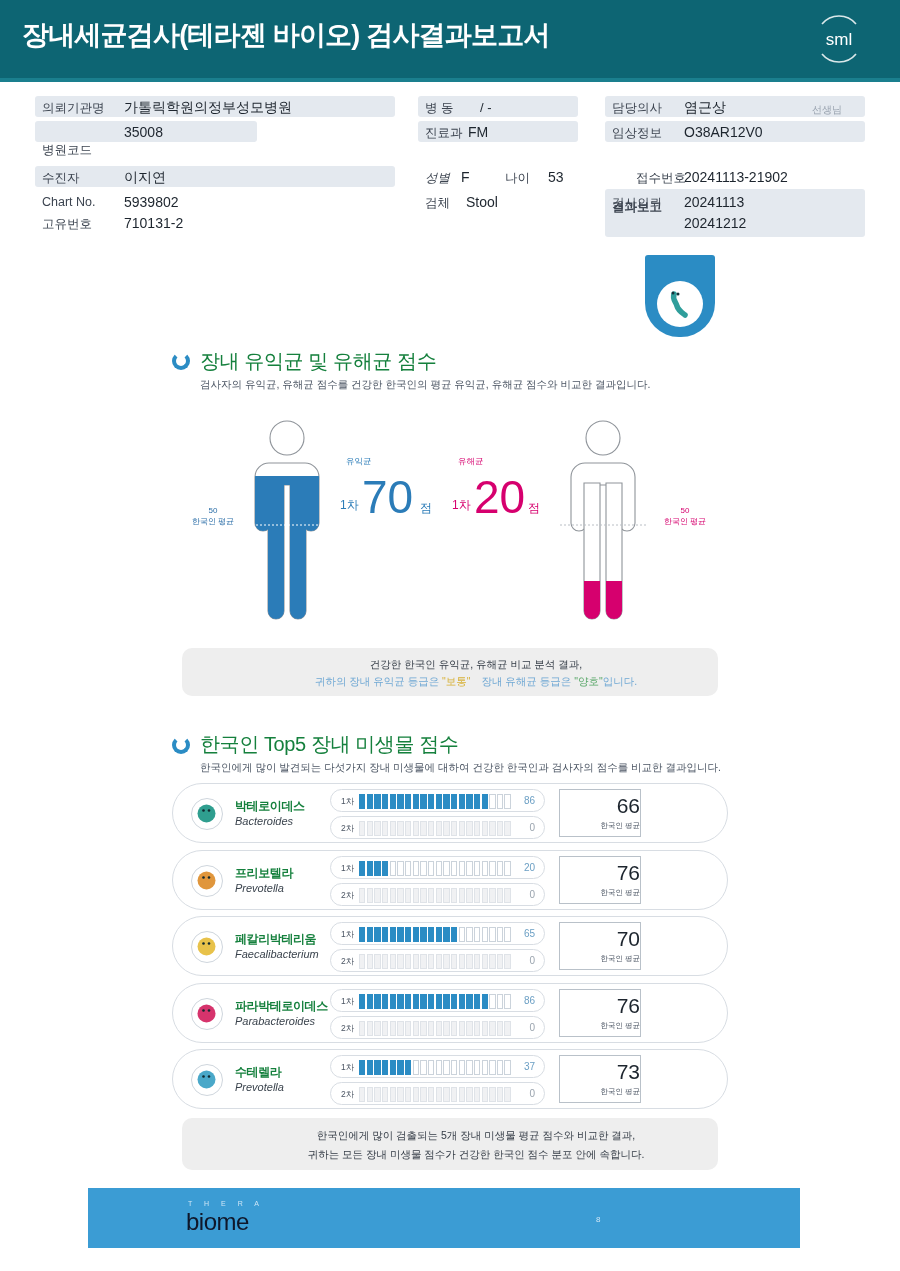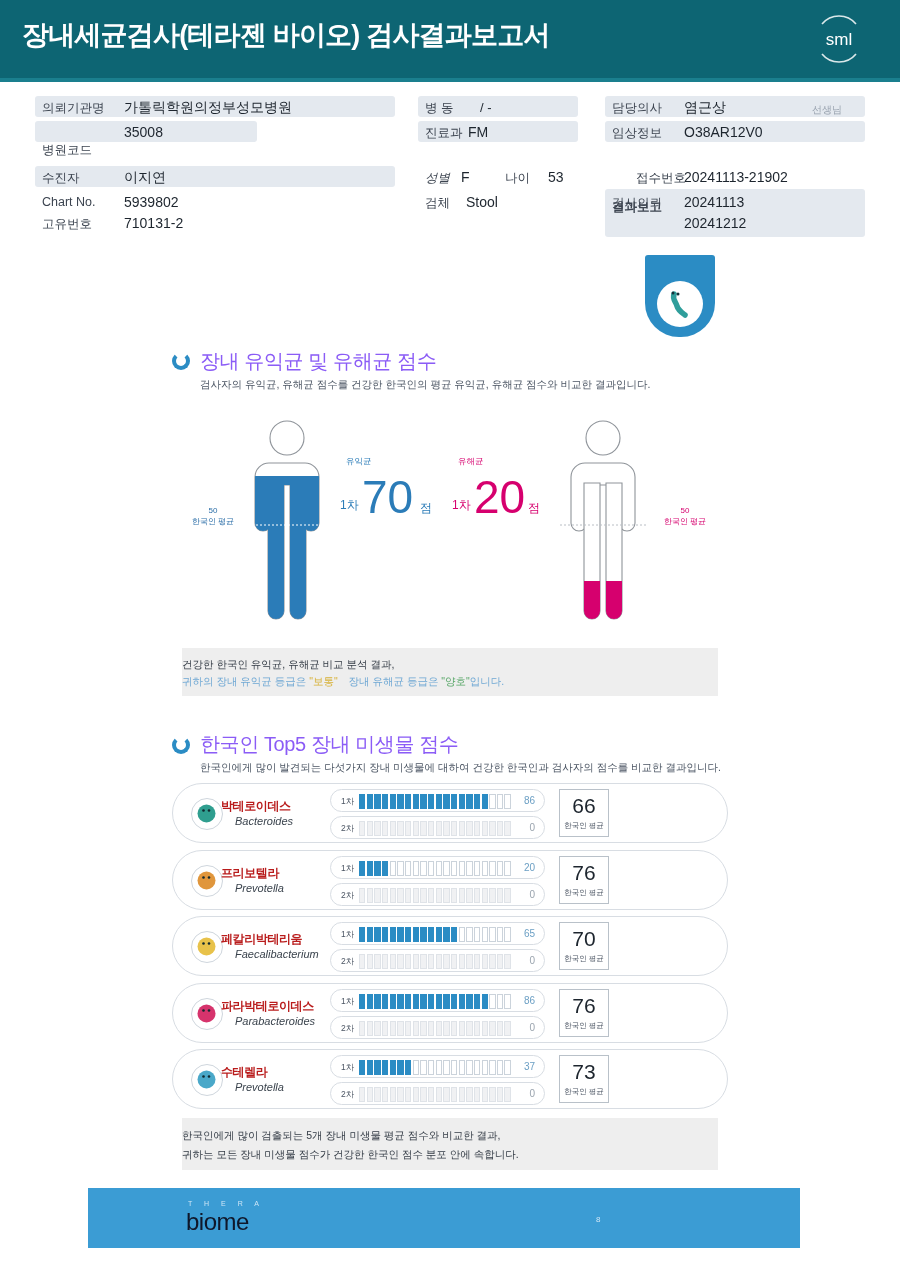--- a/index.html
+++ b/index.html
@@ -55,21 +55,21 @@
     background: #ffffff; border-radius: 50%;
   }
 
   
   .sec-head { position: absolute; }
   .sec-ring {
     position: absolute; width: 18px; height: 18px; border-radius: 50%;
     border: 4px solid #2b8cc4; border-top-color: transparent;
   }
   .sec-title {
-    position: absolute; font-size: 20px; color: #8b5cf6; white-space: nowrap;
+    position: absolute; font-size: 20px; color: #15803d; white-space: nowrap;
     letter-spacing: -0.4px;
   }
   .sec-sub {
     position: absolute; font-size: 10.5px; color: #4b5563; white-space: nowrap;
   }
 
   
   .figwrap { position: absolute; }
   .avg-note {
     position: absolute; text-align: center; font-size: 8px; line-height: 1.35;
@@ -79,38 +79,39 @@
   .avg-pink { color: #d6006e; }
   .score-cap { position: absolute; font-size: 8.5px; white-space: nowrap; }
   .score-ord { position: absolute; font-size: 12px; white-space: nowrap; }
   .score-num { position: absolute; font-size: 46px; line-height: 1; white-space: nowrap; }
   .score-unit { position: absolute; font-size: 12px; white-space: nowrap; }
   .c-blue { color: #2b7cb8; }
   .c-pink { color: #d6006e; }
 
   
   .summary {
-    position: absolute; background: #eeeeee; border-radius: 0;
-    text-align: left;
+    position: absolute; background: #eeeeee; border-radius: 10px;
+    text-align: center;
+    padding-left: 26px;
   }
   .sum-l1 { position: absolute; width: 100%; font-size: 10.5px; color: #333b45; }
   .sum-l2 { position: absolute; width: 100%; font-size: 10.5px; }
 
   
   .mrow {
     position: absolute; left: 172px; width: 556px; height: 60px;
     border: 1px solid #d8dde3; border-radius: 30px; background: #fff;
   }
   .mrow-icon {
     position: absolute; left: 18px; top: 14px; width: 32px; height: 32px;
     border-radius: 50%; border: 1.5px solid #cfd6dd; background: #fff;
   }
   .mrow-name-ko {
-    position: absolute; left: 48px; top: 14px; font-size: 12px;
-    color: #b91c1c; font-weight: bold; white-space: nowrap; letter-spacing: -0.4px;
+    position: absolute; left: 62px; top: 14px; font-size: 12px;
+    color: #15803d; font-weight: bold; white-space: nowrap; letter-spacing: -0.4px;
   }
   .mrow-name-en {
     position: absolute; left: 62px; top: 31px; font-size: 11px;
     color: #3a434d; font-style: italic; white-space: nowrap;
   }
   .barbox {
     position: absolute; width: 176px; height: 23px;
     border: 1px solid #d8dde3; border-radius: 12px; background: #fff;
   }
   .bar-ord {
@@ -121,22 +122,22 @@
     display: flex; gap: 1.2px;
   }
   .seg { flex: 1; border: 0.6px solid #cbd3db; background: #ffffff; }
   .seg.on { background: #2b8cc4; border-color: #2b8cc4; }
   .seg.empty-track { background: #f0f1f3; border-color: #dfe3e8; }
   .bar-val {
     position: absolute; right: 9px; top: 5px; font-size: 10px; color: #6b9fc4;
   }
   .bar-val.zero { color: #9aa4ae; }
   .avgbox {
-    position: absolute; width: 50px; height: 48px;
-    border: 1px solid #b9c1c9; background: #fff; text-align: center;
+    position: absolute; width: 82px; height: 48px;
+    border: 1px solid #b9c1c9; background: #fff; text-align: right;
   }
   .avg-num { position: absolute; width: 100%; top: 4px; font-size: 21px; color: #1d252e; }
   .avg-cap { position: absolute; width: 100%; top: 31px; font-size: 7.5px; color: #4b5563; }
 
   
   .footer {
     position: absolute; left: 88px; top: 1188px; width: 712px; height: 60px;
     background: #3b9cd4;
   }
   .foot-thera {

